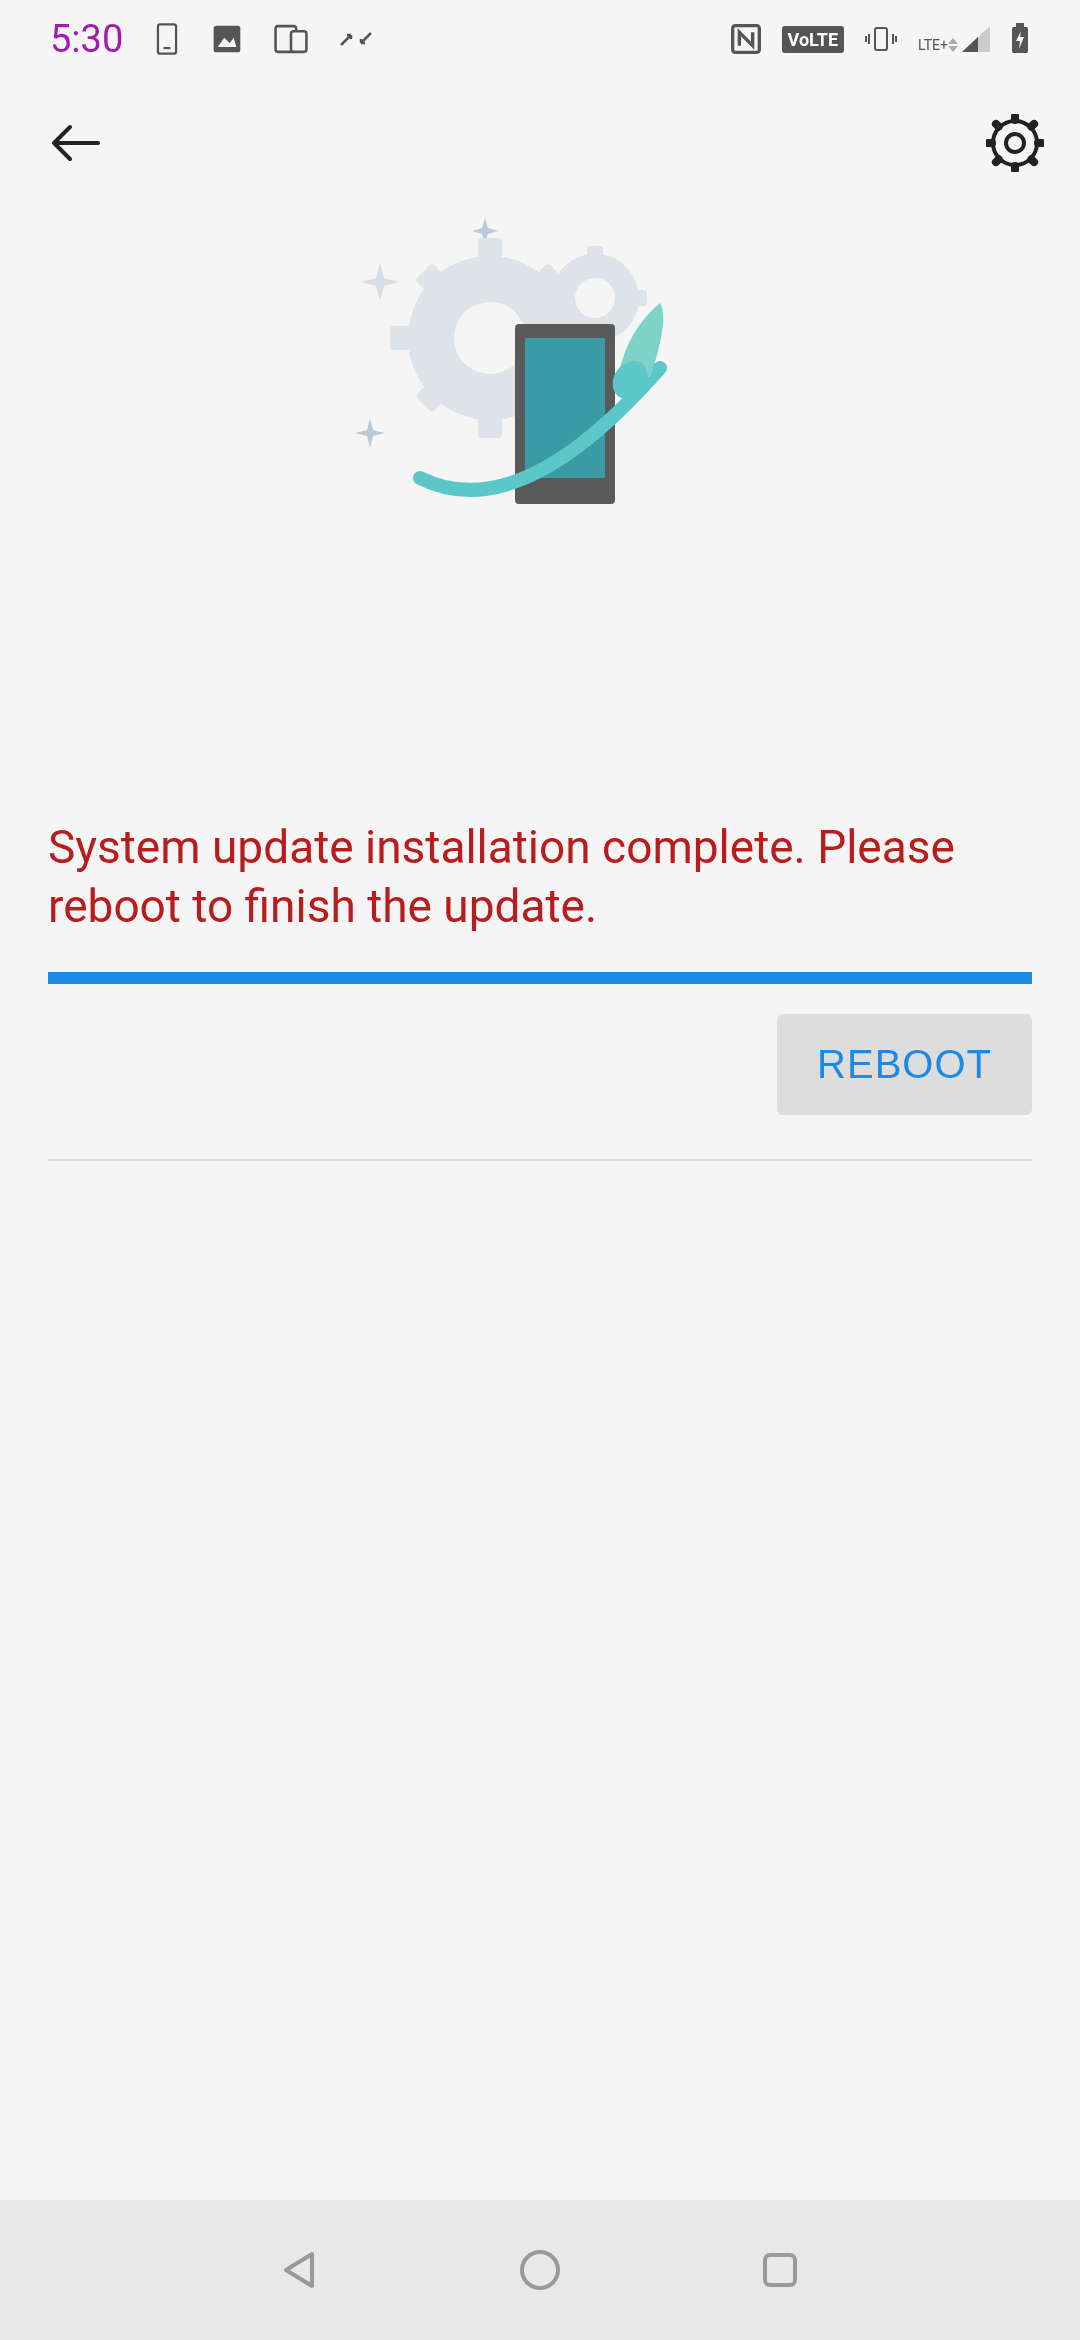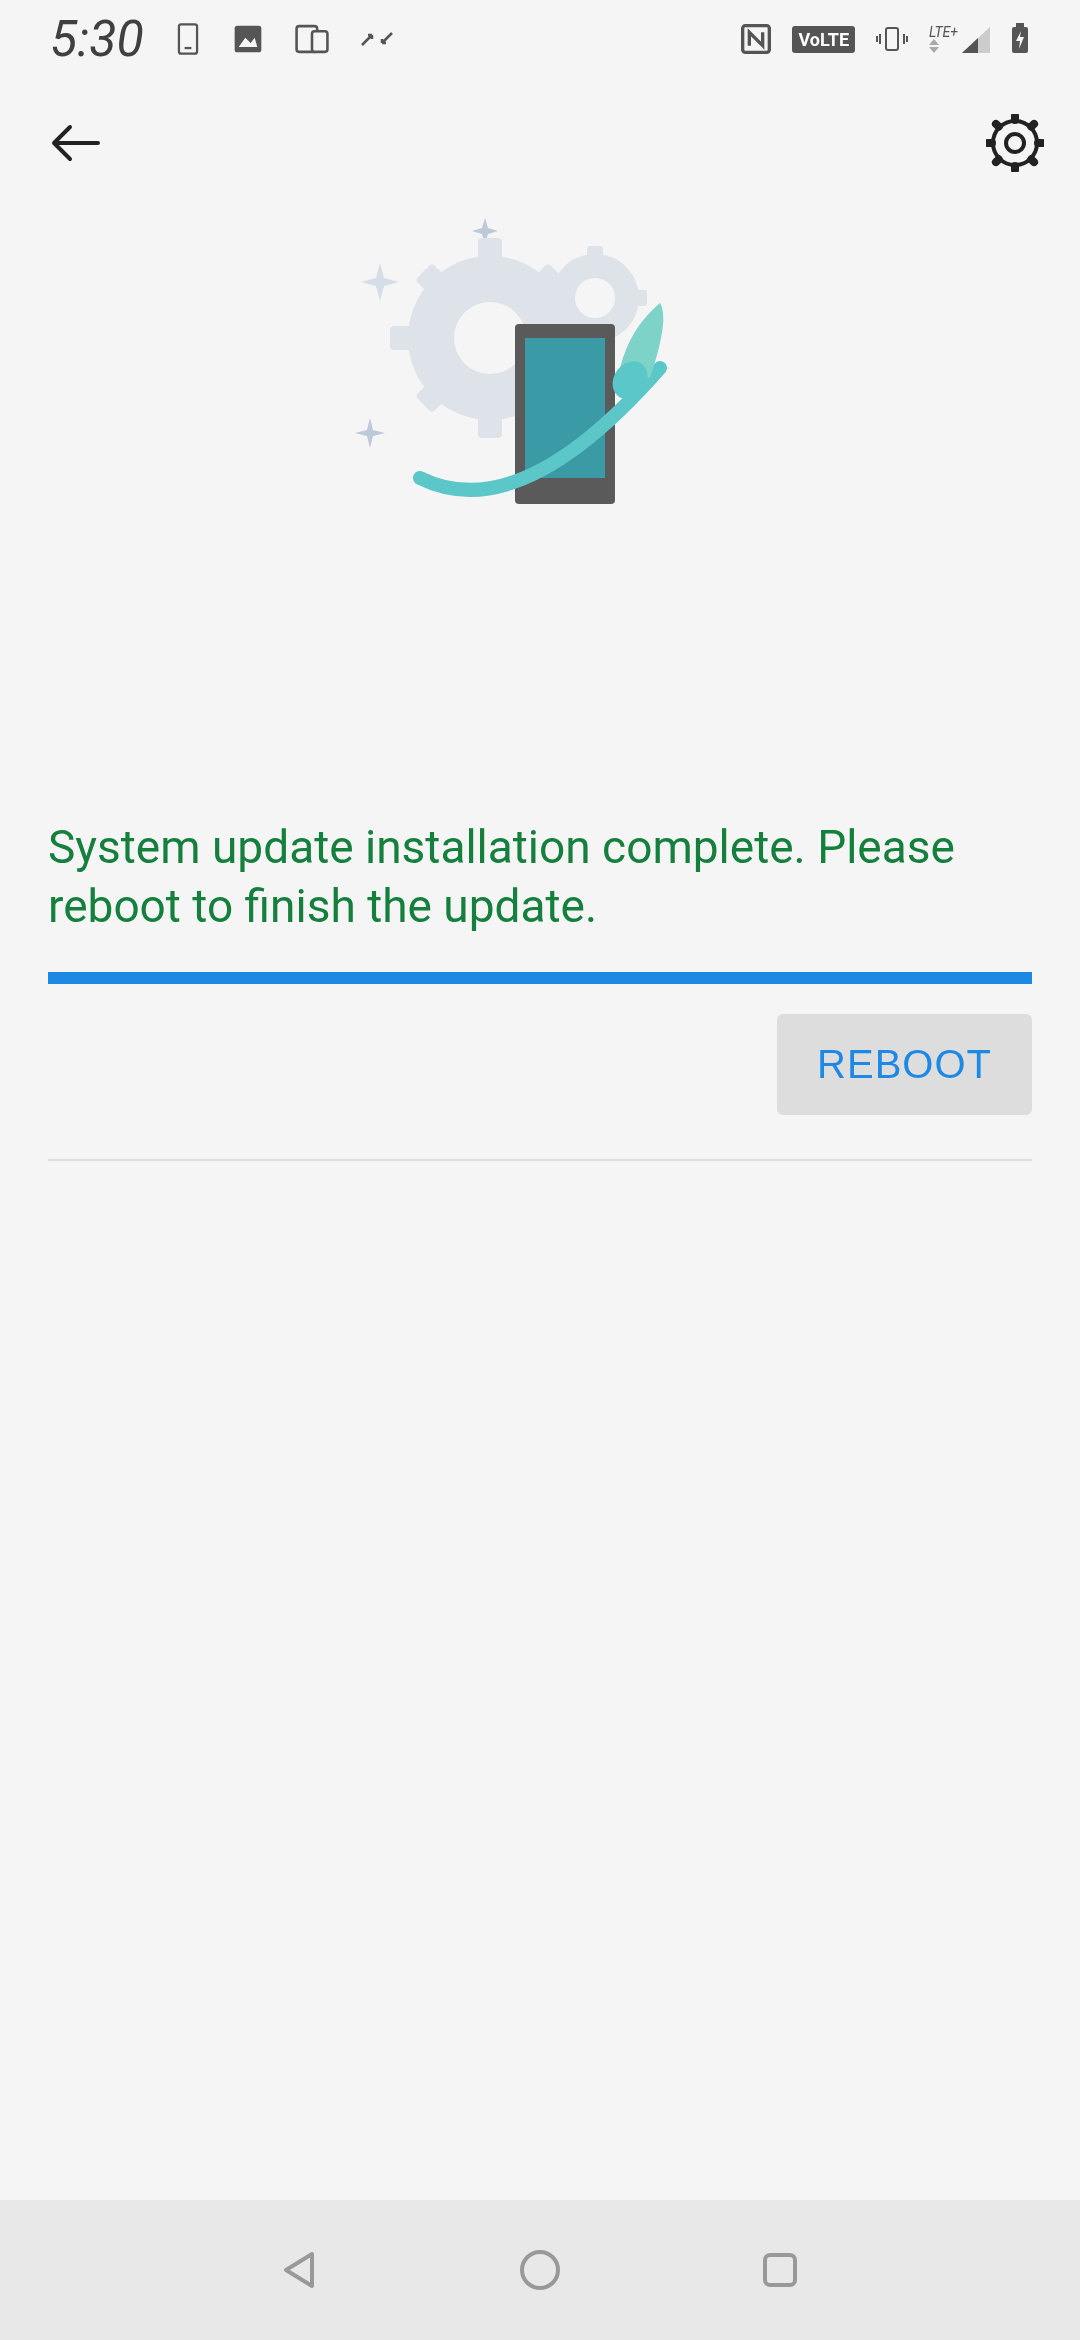--- a/index.html
+++ b/index.html
@@ -23,24 +23,23 @@
       justify-content: space-between;
       padding: 0 50px;
       color: #333;
     }
     .status-left {
       display: flex;
       align-items: center;
       gap: 30px;
     }
     .status-time {
-      font-size: 50px;
+      font-size: 38px;
       font-weight: 400;
-      color: #404040;
-      font-style: italic;
+      color: #a21caf;
     }
     .status-icon {
       display: inline-flex;
       align-items: center;
       justify-content: center;
       color: #555;
     }
     .status-right {
       display: flex;
       align-items: center;
@@ -97,21 +96,21 @@
     }
     .content {
       padding: 0 48px;
     }
     .spacer-top {
       height: 240px;
     }
     .update-message {
       font-size: 46px;
       line-height: 1.28;
-      color: #15803d;
+      color: #b91c1c;
       font-weight: 400;
       margin-bottom: 36px;
     }
     .progress-bar {
       height: 12px;
       background: #1e88e5;
       border-radius: 0;
     }
     .action-row {
       display: flex;
@@ -199,21 +198,21 @@
         </svg>
     </span>
     <span class="volte-badge">VoLTE</span>
     <span class="status-icon">
       <svg width="34" height="30" viewBox="0 0 34 30">
           <rect x="11" y="4" width="12" height="22" rx="2" fill="none" stroke="#555" stroke-width="2"></rect>
           <path d="M5 10 L5 20 M2 12 L2 18 M29 10 L29 20 M32 12 L32 18" stroke="#555" stroke-width="2"></path>
         </svg>
     </span>
     <span class="status-icon signal-group">
-      <span style="display:flex;flex-direction:column;align-items:flex-start;margin-right:2px;font-style:italic;">
+      <span style="display:flex;flex-direction:row;align-items:flex-start;margin-right:2px;">
         <span class="lte-text">LTE+</span>
         <svg width="10" height="14">
             <path d="M5 0 L10 6 L0 6 Z M5 14 L0 8 L10 8 Z" fill="#aaa"></path>
           </svg>
       </span>
       <svg width="28" height="26" viewBox="0 0 28 26">
           <path d="M0 26 L28 26 L28 0 Z" fill="#ccc"></path>
           <path d="M0 26 L16 26 L16 11 Z" fill="#555"></path>
         </svg>
     </span>

